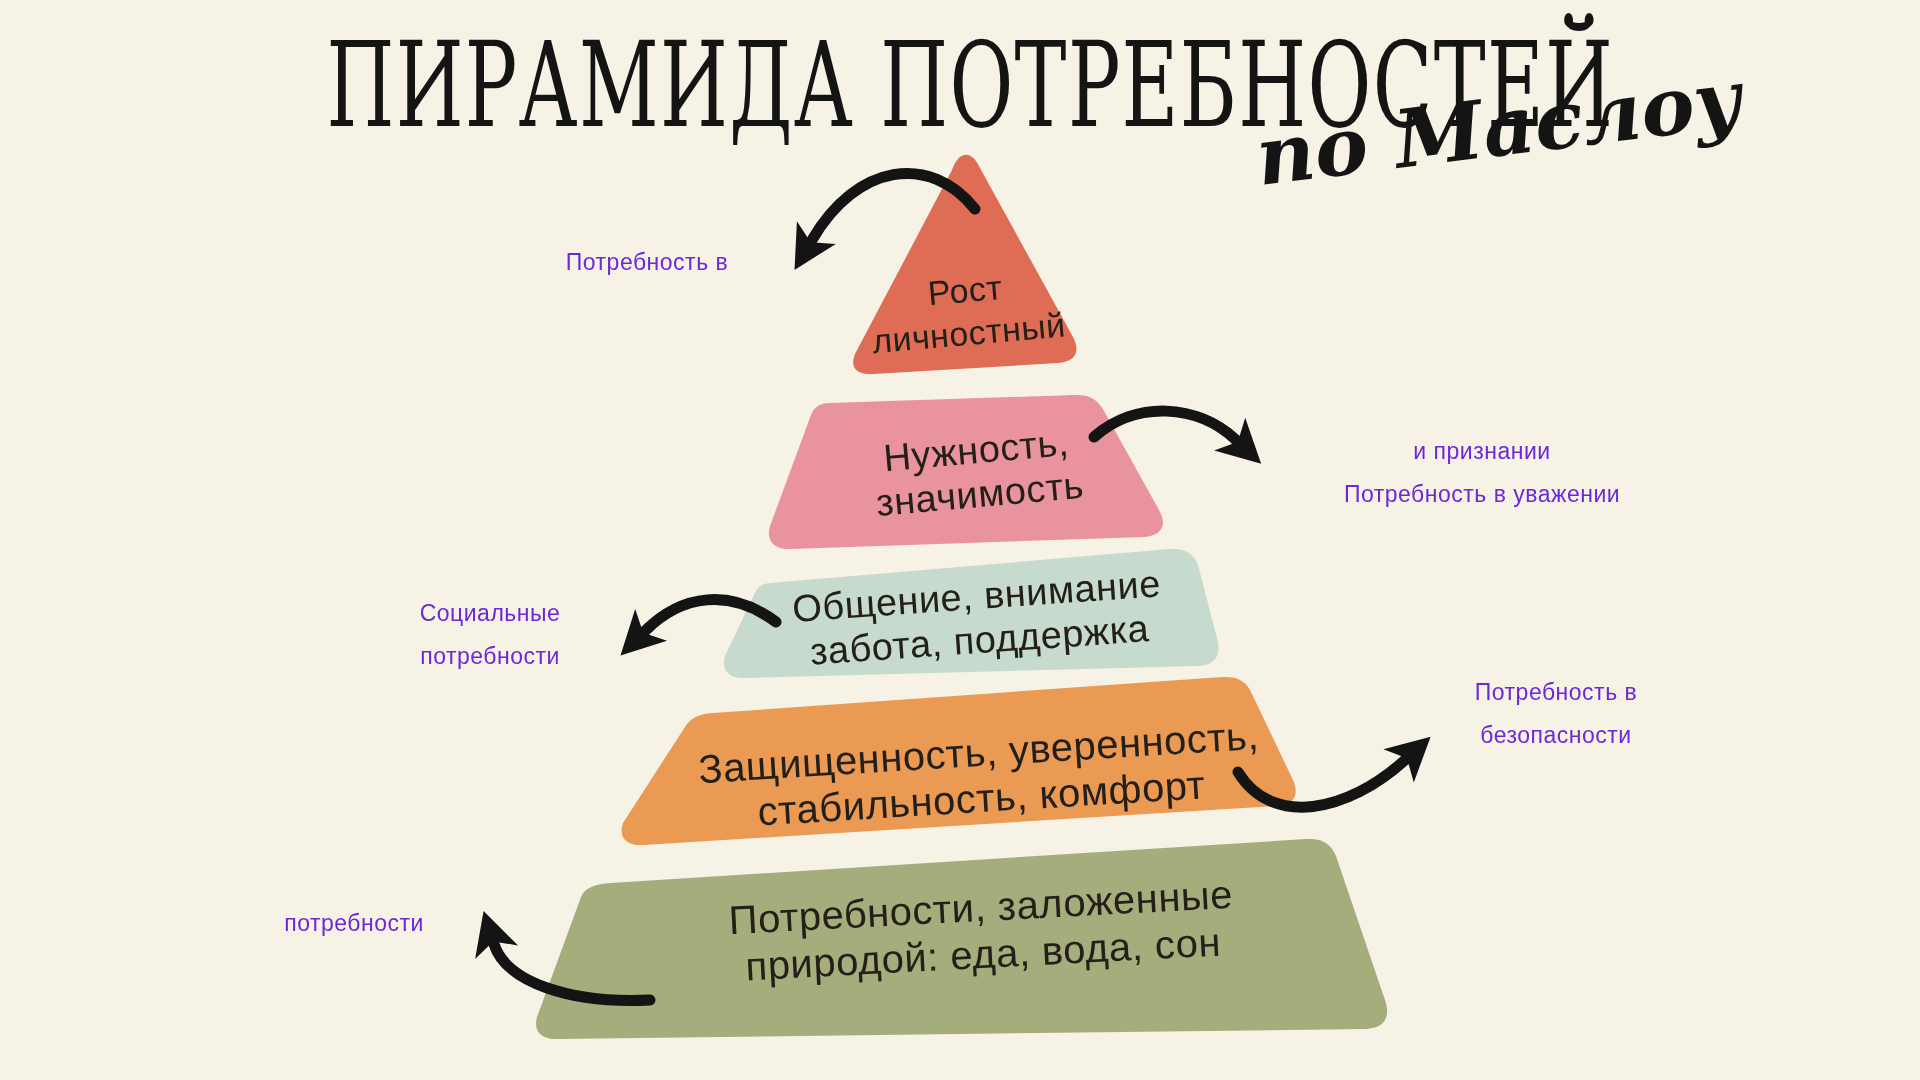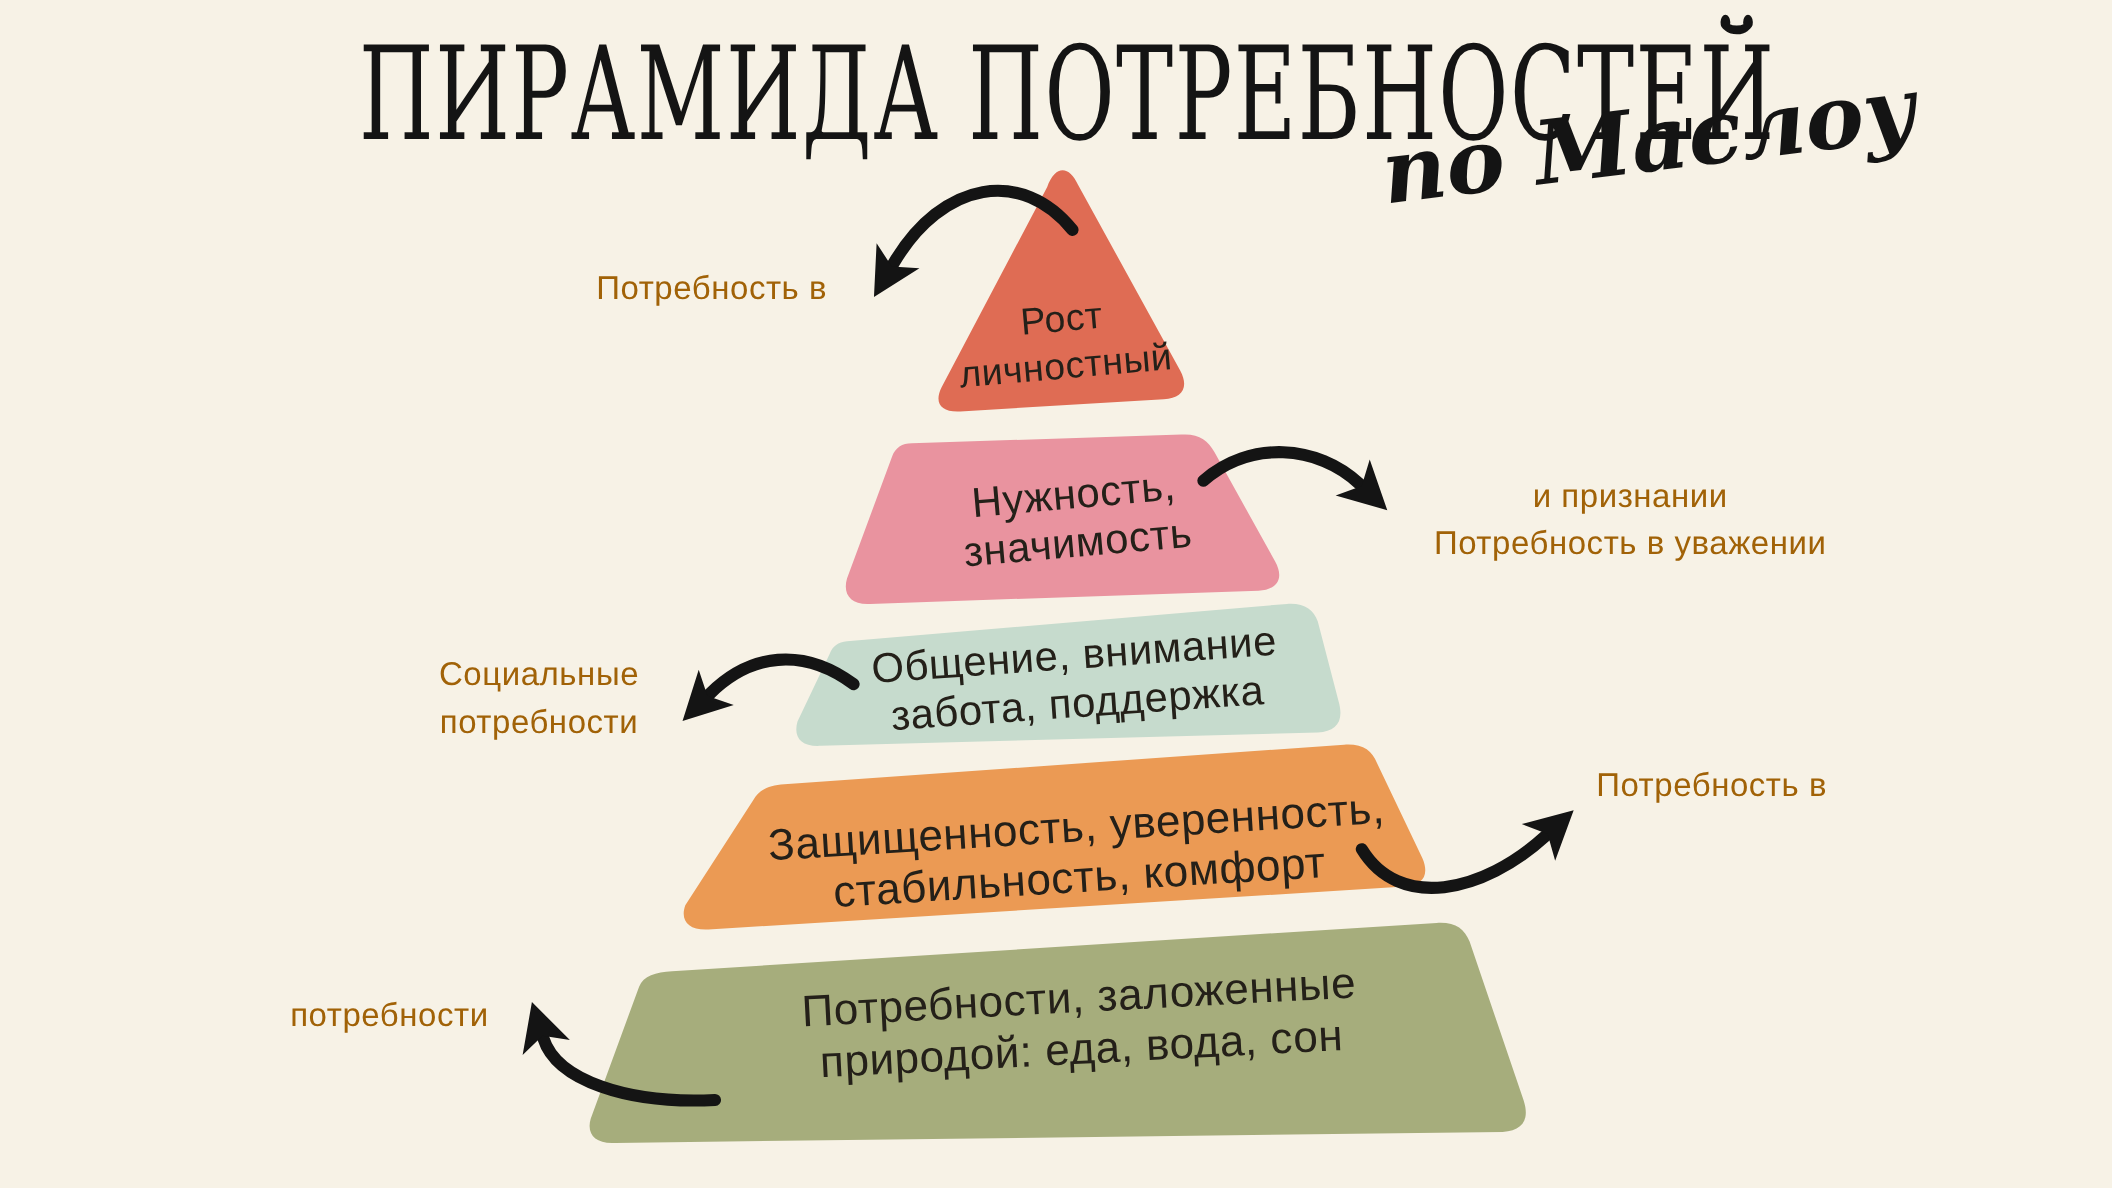--- a/index.html
+++ b/index.html
@@ -27,21 +27,21 @@
     font-size:80px; color:#141414;
     transform:rotate(-7deg);
     white-space:nowrap;
   }
   .layer { position:absolute; left:0; top:0; }
   .band-label, .side-label {
     position:absolute; text-align:center; white-space:nowrap;
   }
   .band-label span, .side-label span { display:block; }
   .band-label { color:#242019; letter-spacing:0.5px; }
-  .side-label { color:#a16207; font-size:30px; line-height:43px; letter-spacing:0.5px; }
+  .side-label { color:#6d28d9; font-size:23px; line-height:43px; letter-spacing:0.5px; }
   .b0 { left:967px; top:312px;  font-size:34px; line-height:43px; transform:translate(-50%,-50%) rotate(-5deg); }
   .b1 { left:978px; top:472px;  font-size:38px; line-height:44px; transform:translate(-50%,-50%) rotate(-5deg); }
   .b2 { left:978px; top:618px;  font-size:38px; line-height:44px; transform:translate(-50%,-50%) rotate(-4deg); }
   .b3 { left:980px; top:775px;  font-size:40px; line-height:46px; transform:translate(-50%,-50%) rotate(-3.5deg); }
   .b4 { left:982px; top:931px;  font-size:40px; line-height:47px; transform:translate(-50%,-50%) rotate(-3deg); }
   .a0 { left:647px;  top:262px; transform:translate(-50%,-50%); }
   .a1 { left:1482px; top:473px; transform:translate(-50%,-50%); }
   .a2 { left:490px;  top:635px; transform:translate(-50%,-50%); }
   .a3 { left:1556px; top:714px; transform:translate(-50%,-50%); }
   .a4 { left:354px;  top:923px; transform:translate(-50%,-50%); }
@@ -103,18 +103,19 @@
   <div class="side-label a1">
     <span>и признании</span>
     <span>Потребность в уважении</span>
   </div>
   <div class="side-label a2">
     <span>Социальные</span>
     <span>потребности</span>
   </div>
   <div class="side-label a3">
     <span>Потребность в</span>
+    <span>безопасности</span>
   </div>
   <div class="side-label a4">
     <span>потребности</span>
   </div>
 
 </div>
 
 </body></html>

